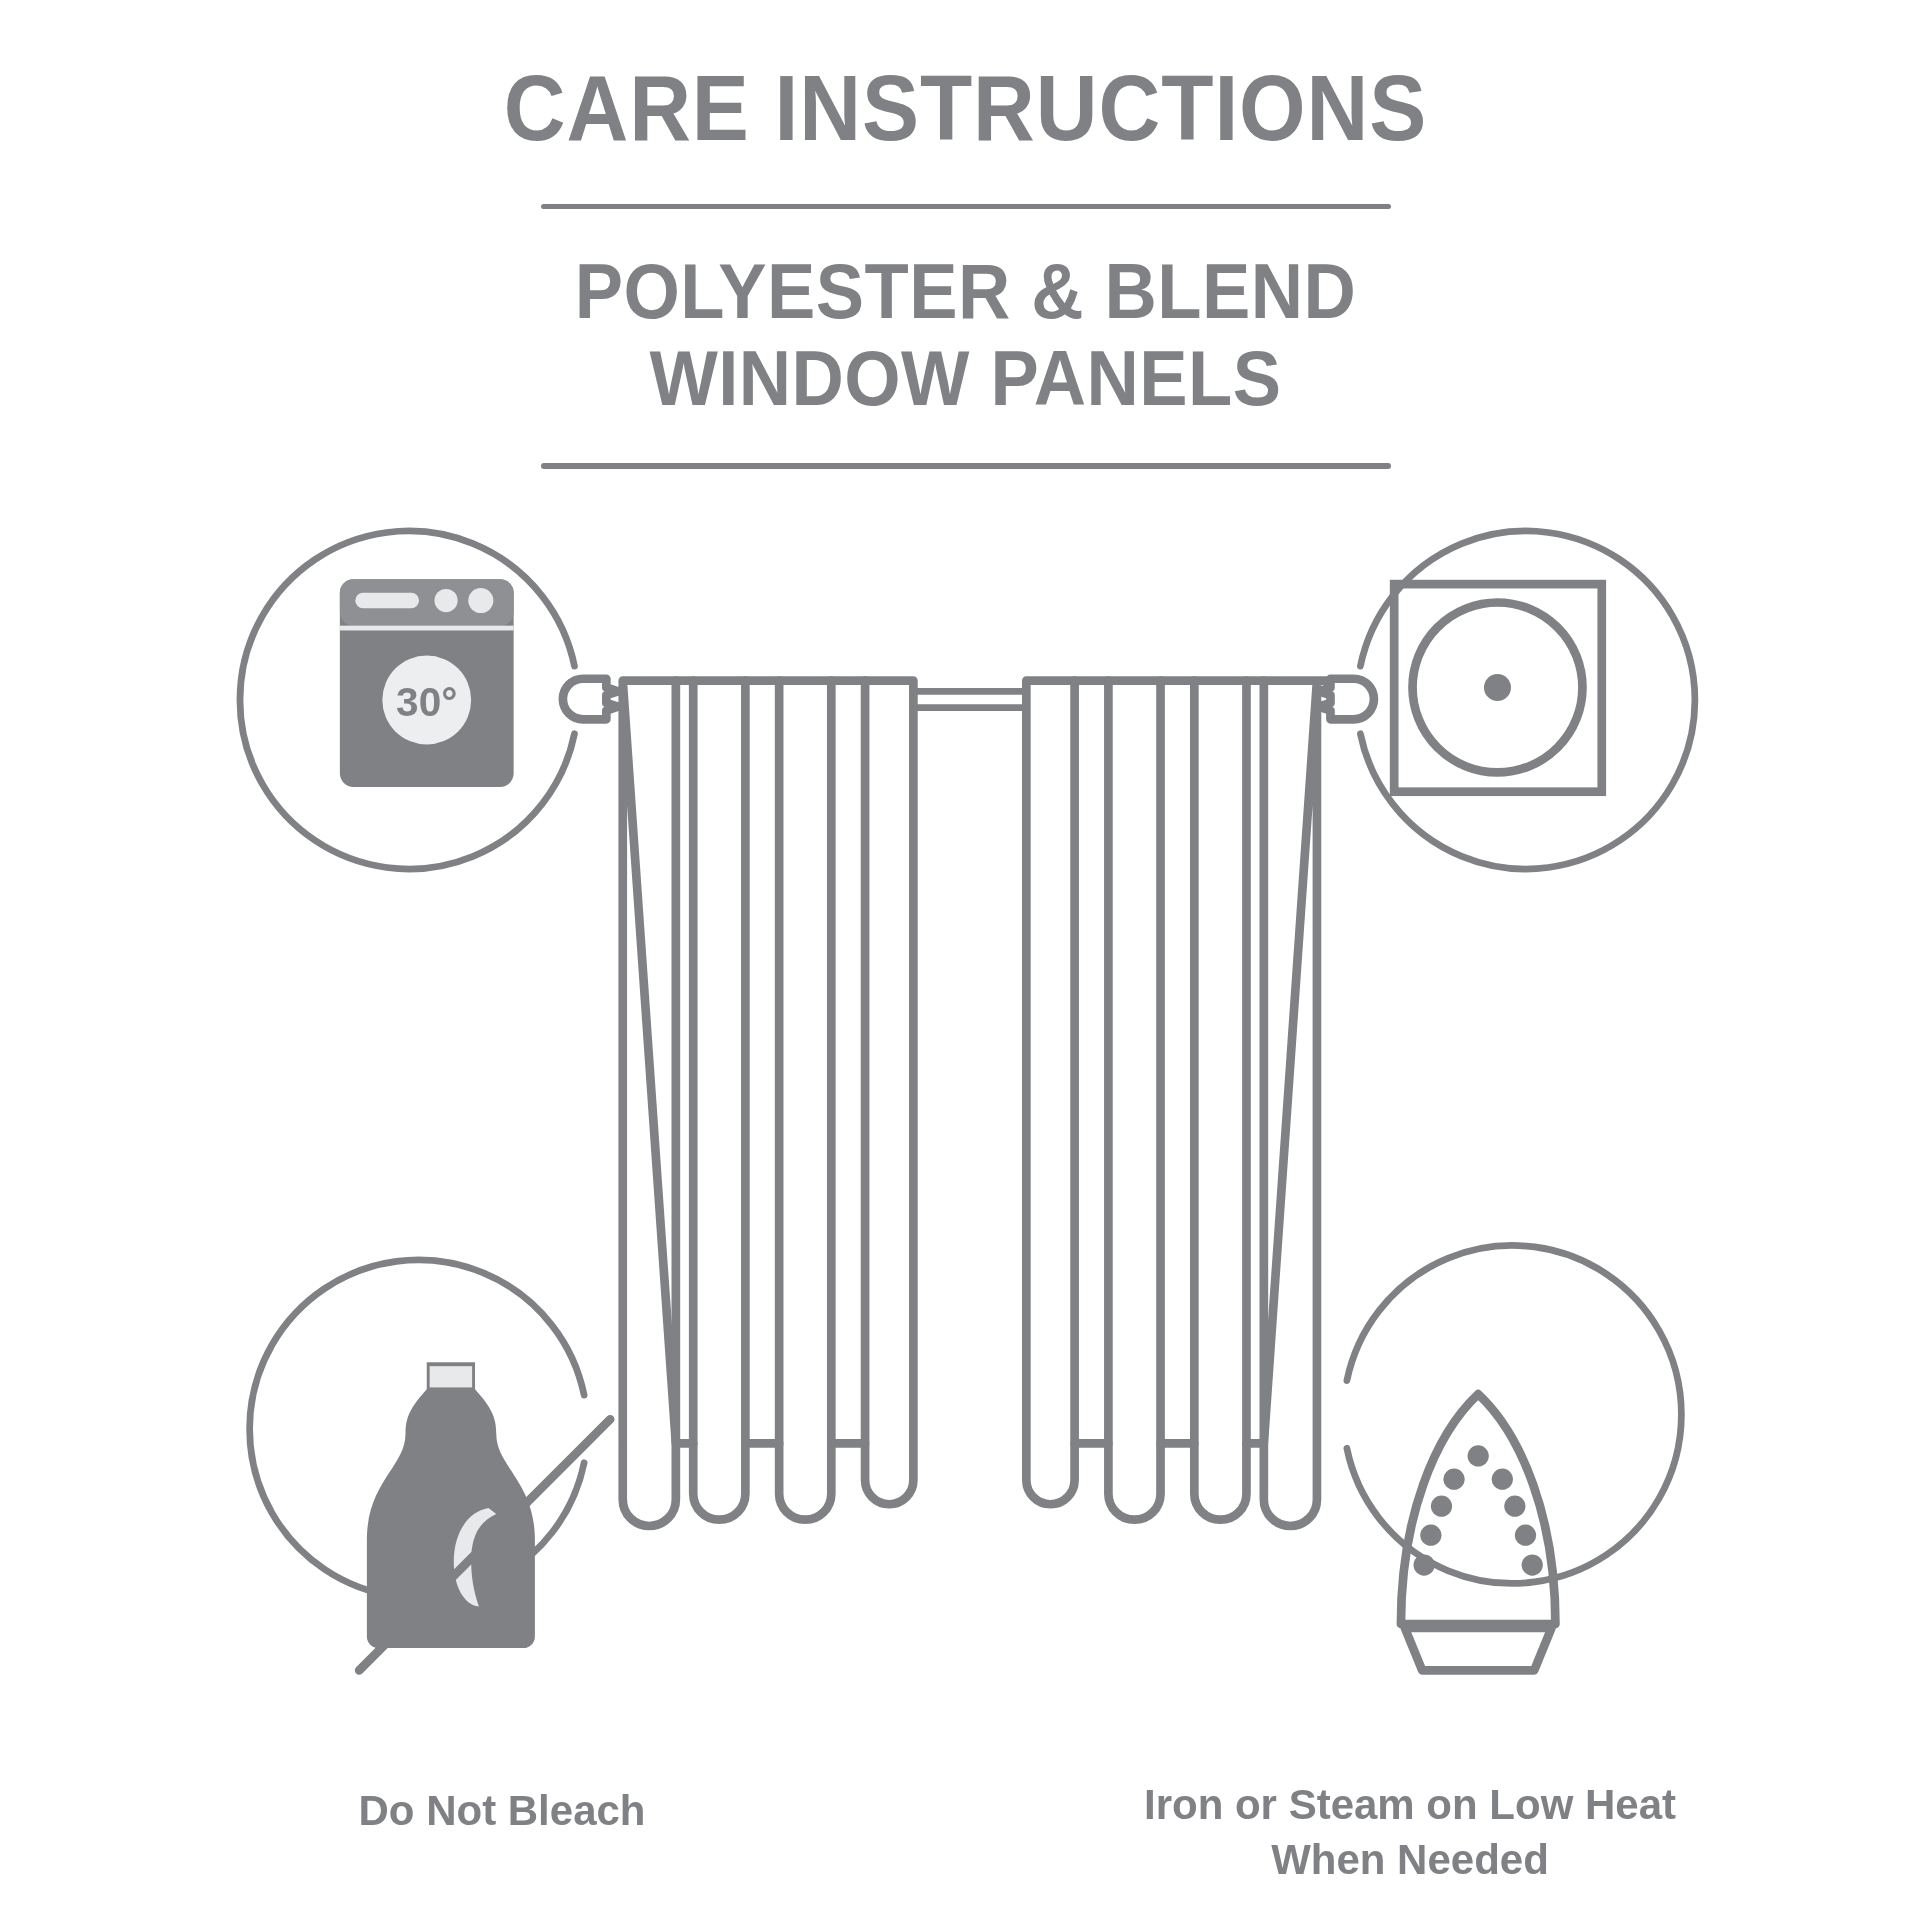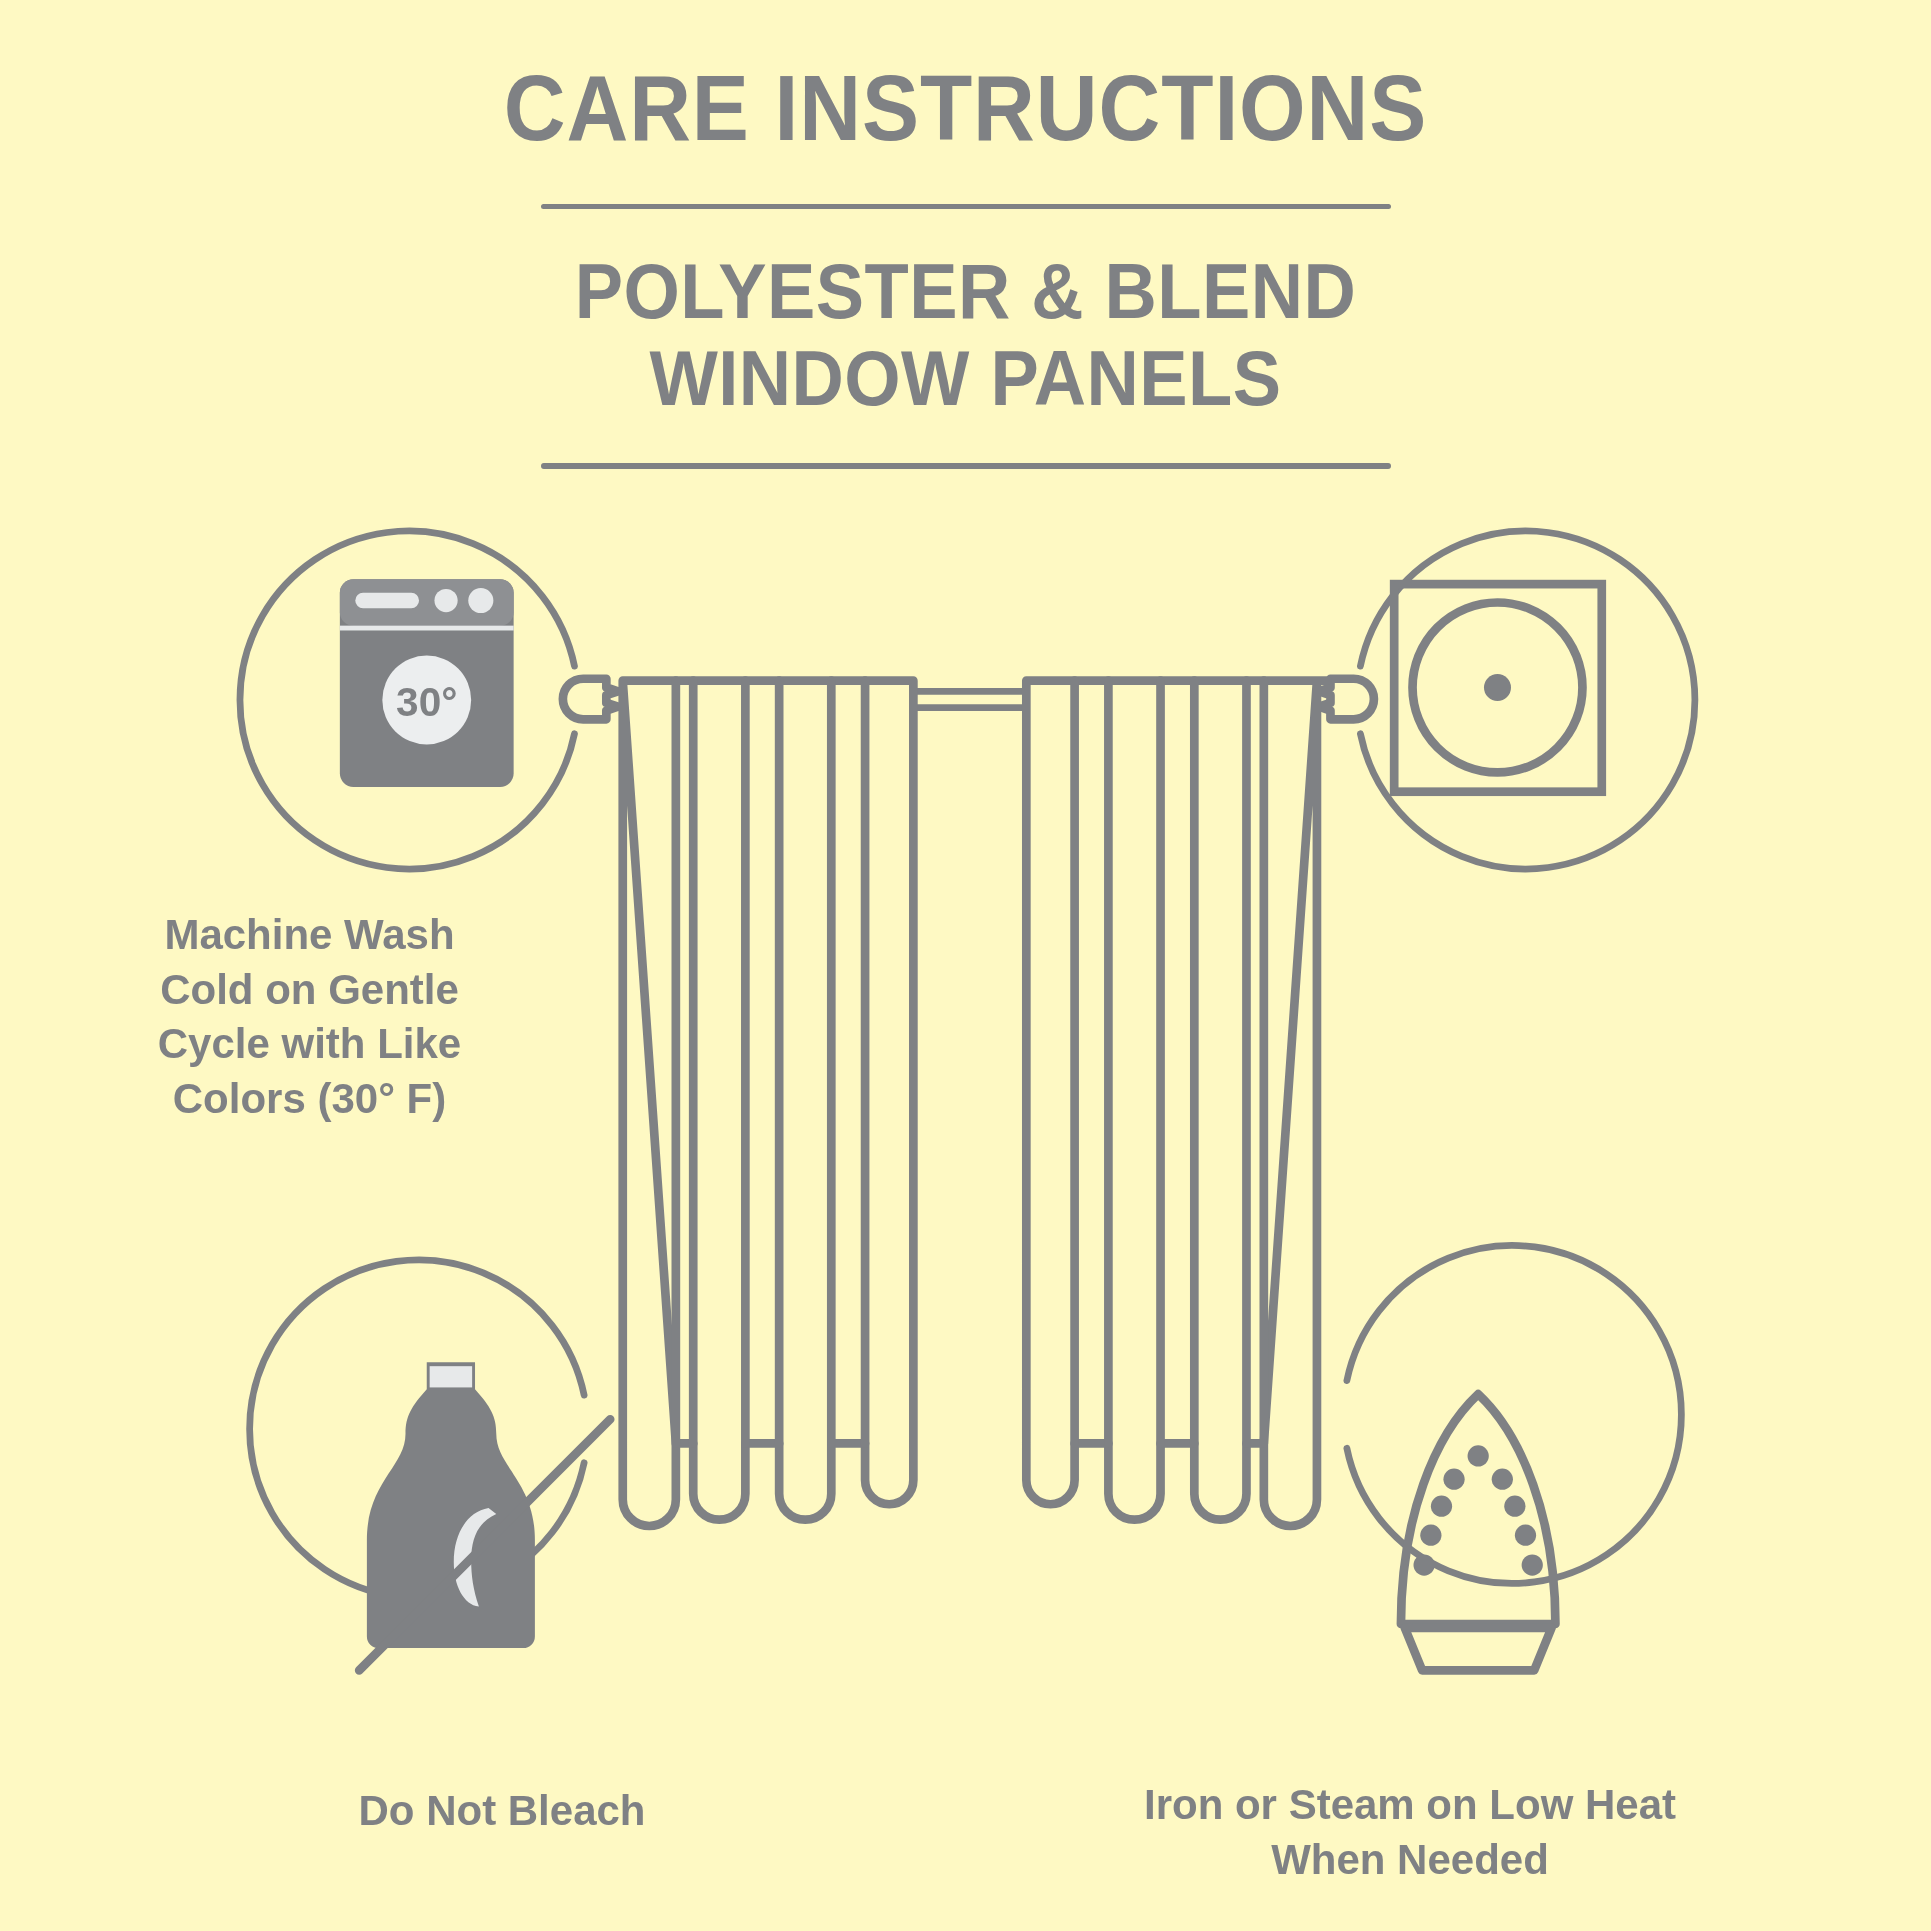--- a/index.html
+++ b/index.html
@@ -4,21 +4,21 @@
 <style>
   html, body {
     margin: 0;
     padding: 0;
     background: #e7e9ea;
   }
   #root {
     position: relative;
     width: 1931px;
     height: 1931px;
-    background: #fef9c3;
+    background: #ffffff;
     font-family: "Liberation Sans", sans-serif;
     overflow: hidden;
   }
 
   
   .header {
     position: absolute;
     left: 0;
     top: 0;
     width: 1931px;
@@ -218,22 +218,18 @@
           <circle cx="1569" cy="1560" r="11"></circle>
           <circle cx="1482" cy="1590" r="11"></circle>
           <circle cx="1580" cy="1590" r="11"></circle>
           <circle cx="1475" cy="1621" r="11"></circle>
           <circle cx="1587" cy="1621" r="11"></circle>
         </g>
       </g>
     </g>
   </svg>
 
-  <div class="caption cap-wash">Machine Wash
-Cold on Gentle
-Cycle with Like
-Colors (30° F)</div>
   <div class="caption cap-iron">Iron or Steam on Low Heat
 When Needed</div>
   <div class="caption cap-bleach">Do Not Bleach</div>
 
 </div>
 
 
 </body></html>

